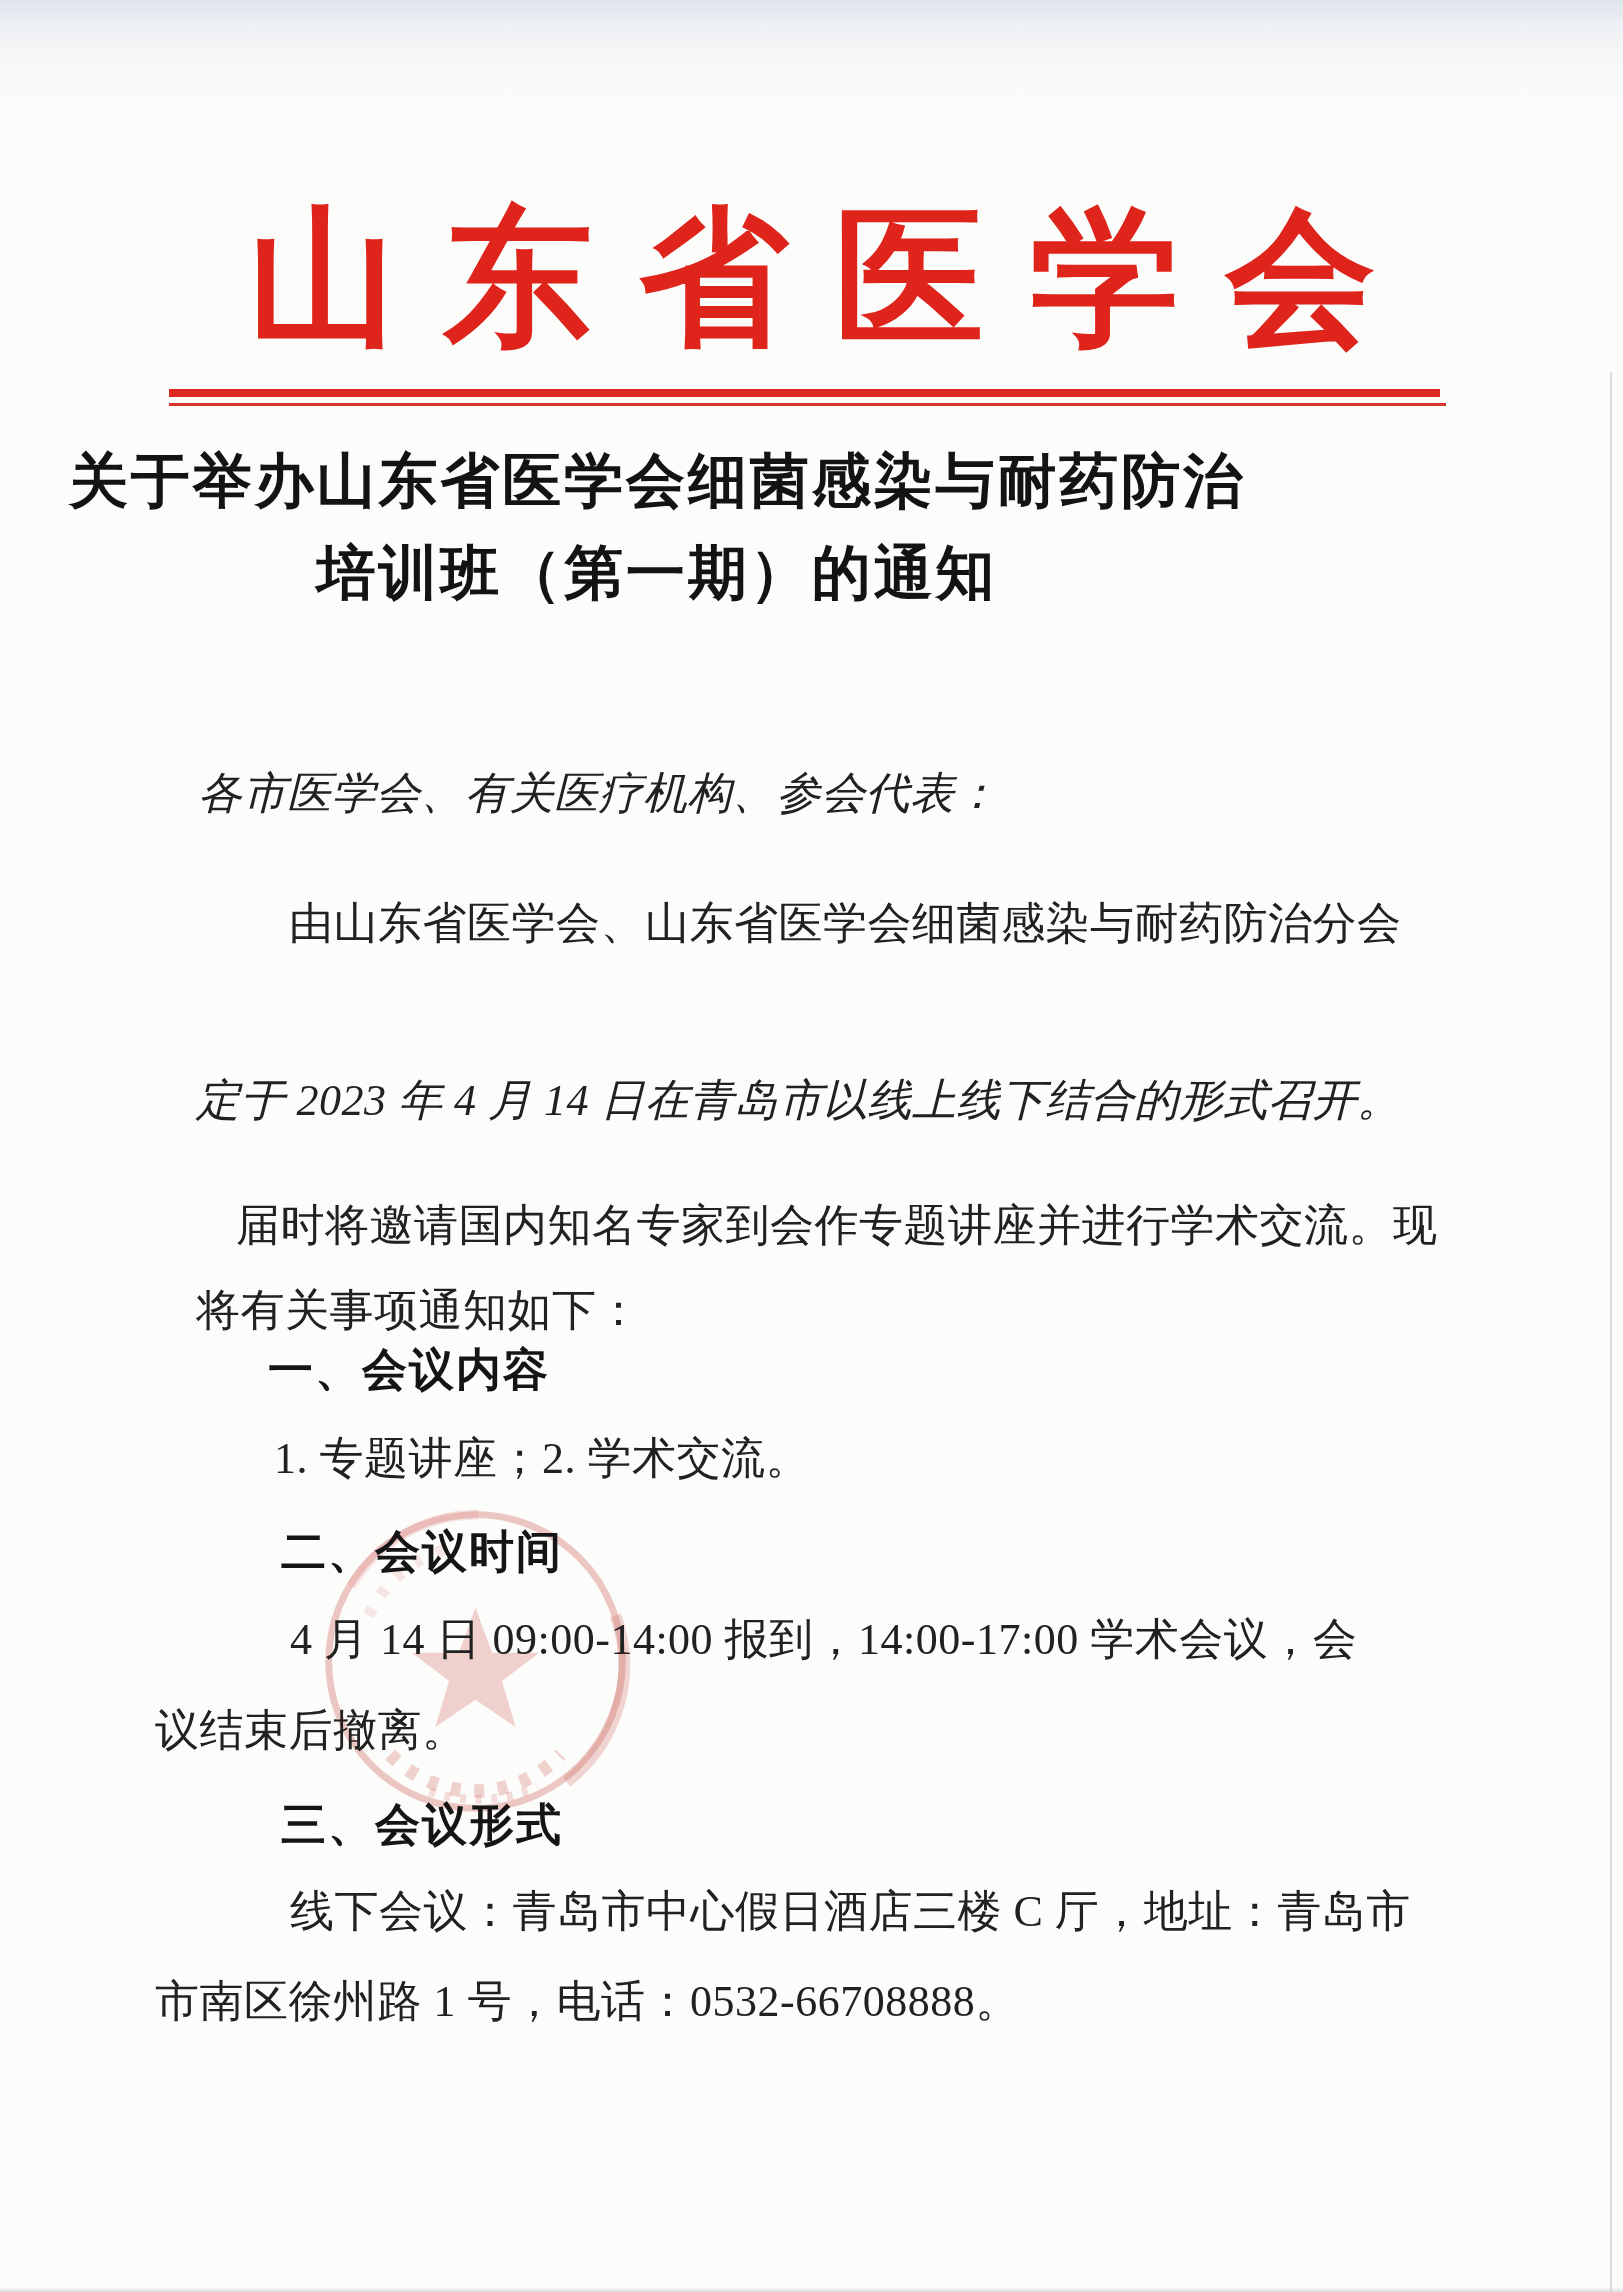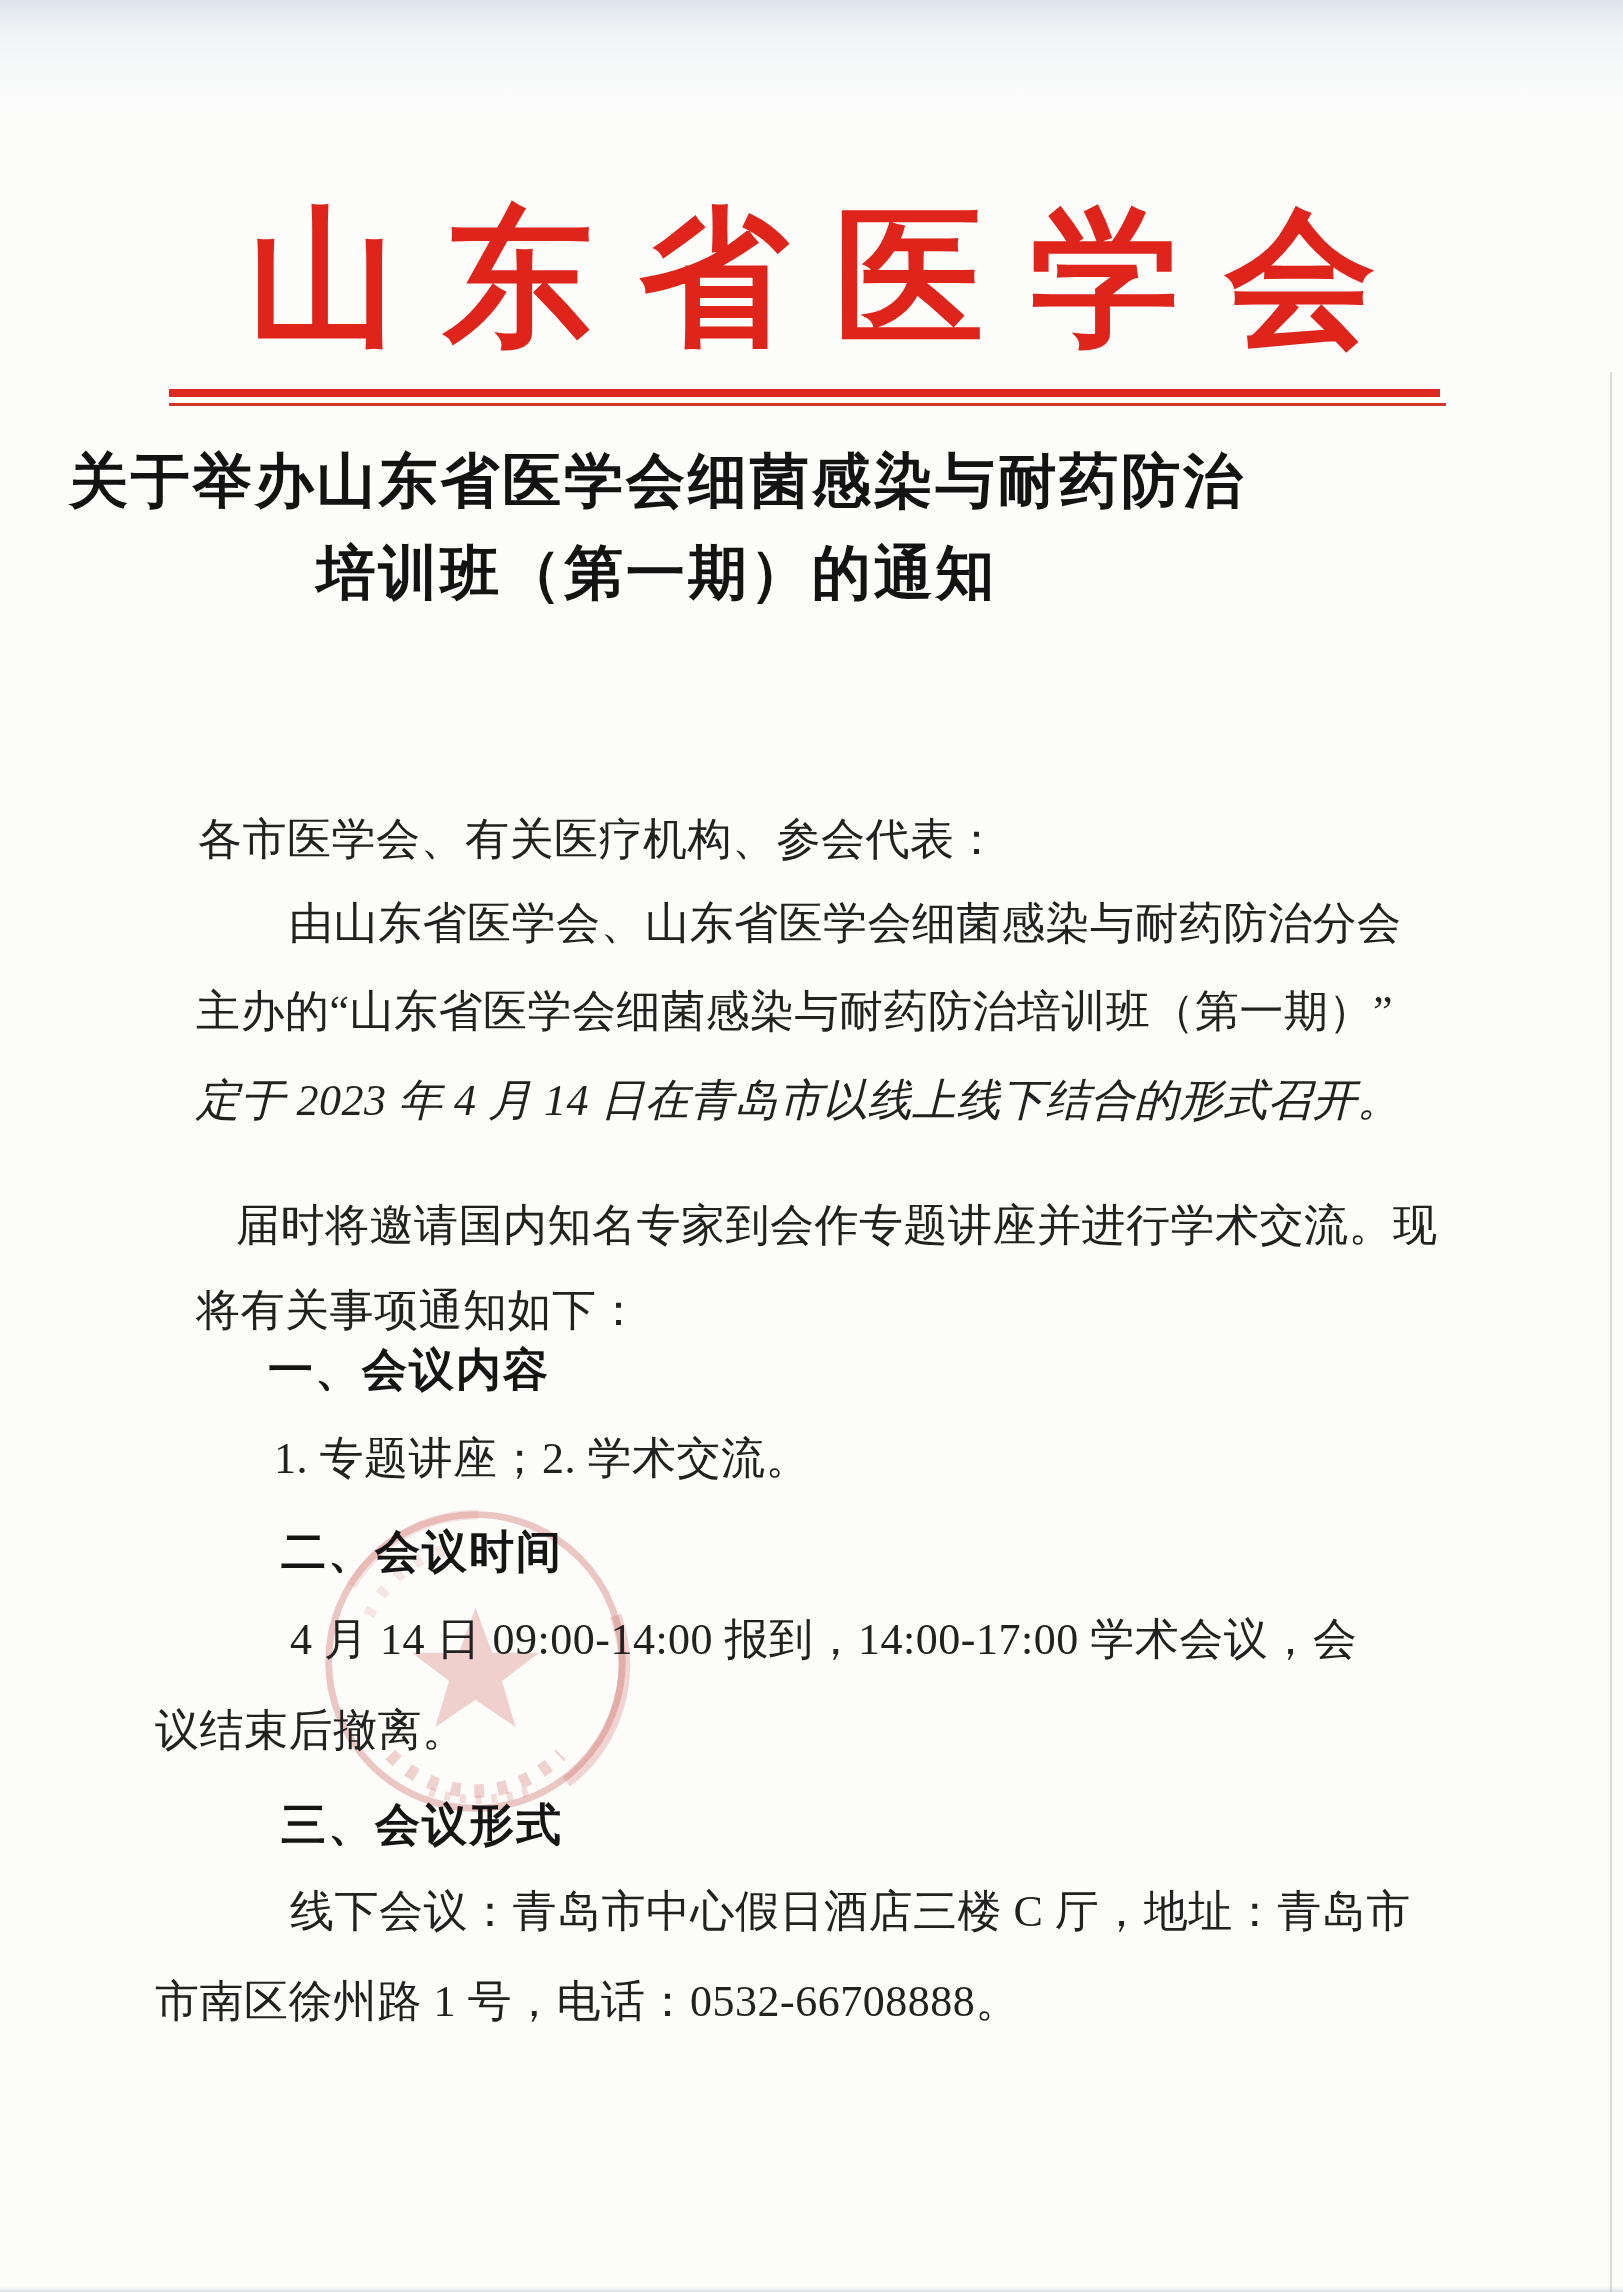--- a/index.html
+++ b/index.html
@@ -48,21 +48,21 @@
   
   .line{
     position:absolute;
     font-size:44px;line-height:59px;color:#212121;
     white-space:nowrap;letter-spacing:0.5px;
   }
   .heading{
     font-family:"Liberation Sans","DejaVu Sans",sans-serif;
     font-weight:bold;font-size:45px;color:#151515;letter-spacing:2px;
   }
-  .l0{top:810px;left:198px;}
+  .l0{top:764px;left:198px;font-style:italic;}
   .l1{top:894px;left:289px;}
   .l2{top:982px;left:196px;}
   .l3{top:1071px;left:196px;font-style:italic;}
   .l4{top:1196px;left:196px;margin-left:40px;}
   .l5{top:1249px;left:196px;margin-top:32px;}
   .l6{top:1340px;left:268px;}
   .l7{top:1429px;left:274px;}
   .l8{top:1522px;left:281px;}
   .l9{top:1610px;left:290px;}
   .l10{top:1701px;left:155px;}
@@ -109,21 +109,20 @@
 
     <div class="rule-thick"></div>
     <div class="rule-thin"></div>
 
     <div class="doc-title t1">关于举办山东省医学会细菌感染与耐药防治</div>
     <div class="doc-title t2">培训班（第一期）的通知</div>
 
 
     <div class="line l0">各市医学会、有关医疗机构、参会代表：</div>
     <div class="line l1">由山东省医学会、山东省医学会细菌感染与耐药防治分会</div>
-    <div class="line l2">主办的“山东省医学会细菌感染与耐药防治培训班（第一期）”</div>
     <div class="line l3">定于 2023 年 4 月 14 日在青岛市以线上线下结合的形式召开。</div>
     <div class="line l4">届时将邀请国内知名专家到会作专题讲座并进行学术交流。现</div>
     <div class="line l5">将有关事项通知如下：</div>
     <div class="line l6 heading">一、会议内容</div>
     <div class="line l7">1. 专题讲座；2. 学术交流。</div>
     <div class="line l8 heading">二、会议时间</div>
     <div class="line l9">4 月 14 日 09:00-14:00 报到，14:00-17:00 学术会议，会</div>
     <div class="line l10">议结束后撤离。</div>
     <div class="line l11 heading">三、会议形式</div>
     <div class="line l12">线下会议：青岛市中心假日酒店三楼 C 厅，地址：青岛市</div>

